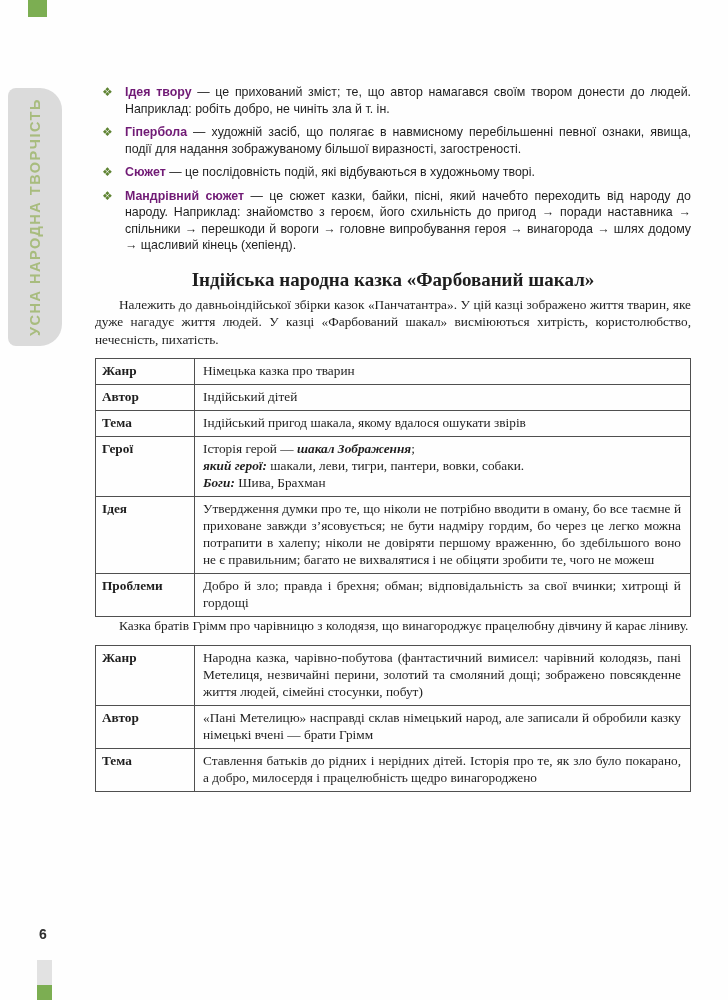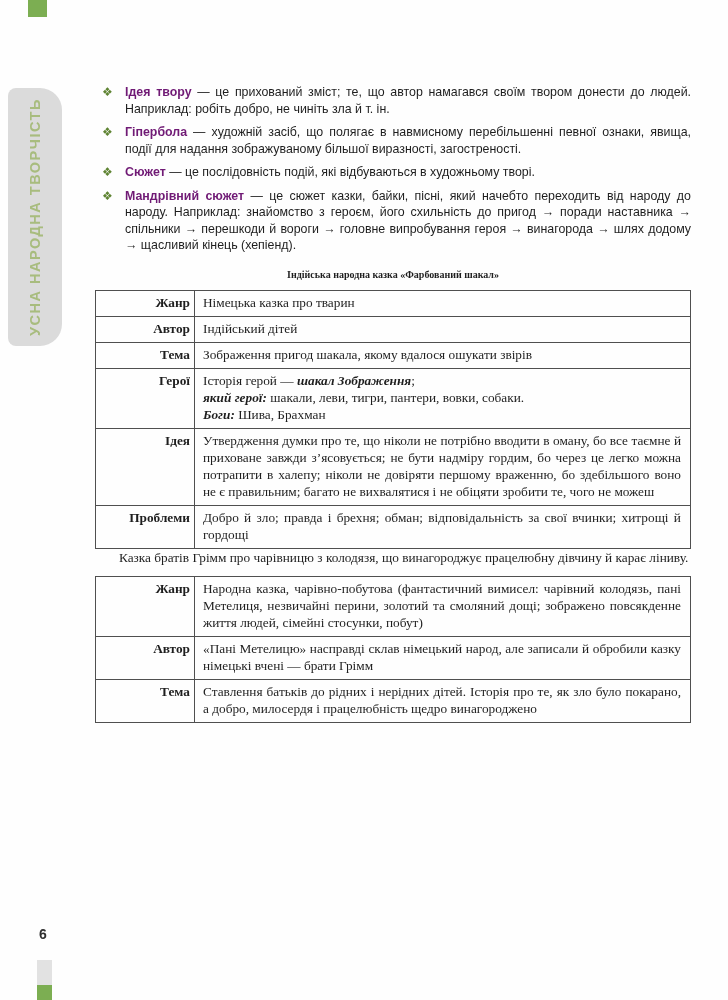--- a/index.html
+++ b/index.html
@@ -42,36 +42,36 @@
 
   
   .defs { font-family:"Liberation Sans", sans-serif; font-size:12.4px;
           line-height:16.5px; text-align:justify; }
   .def-item { position:relative; padding-left:30px; margin-bottom:7px; }
   .bullet { position:absolute; left:7px; top:0; color:#5f8433; font-size:12px; }
   .term { font-weight:bold; color:#701a75; }
 
   
   .section-title {
-    text-align:center; font-weight:bold; font-size:10px;
+    text-align:center; font-weight:bold; font-size:19px;
     margin:15px 0 5px 0;
   }
   .section-intro {
     font-size:13.3px; line-height:17.5px; text-align:justify; text-indent:24px;
   }
 
   
   table.summary { width:100%; border-collapse:collapse; margin-top:10px; }
   table.summary td {
     border:1px solid #4f4f4f; vertical-align:top;
     font-size:13.3px; line-height:17px;
     padding:3px 9px 5px 8px; text-align:justify;
   }
   table.summary td.label {
-    width:88px; font-weight:bold; text-align:right; padding-left:6px; padding-right:4px;margin-top:28px;
+    width:88px; font-weight:bold; text-align:left; padding-left:6px; padding-right:4px;margin-top:28px;
   }
   .bi { font-style:italic; font-weight:bold; }
 </style>
 </head>
 <body>
 
 <div class="corner-square"></div>
 
 <div class="sidebar-tab">
   <div class="sidebar-label">УСНА НАРОДНА ТВОРЧІСТЬ</div>
@@ -100,34 +100,35 @@
       <span>— це послідовність подій, які відбуваються в художньому творі.</span>
     </div>
     <div class="def-item">
       <span class="bullet">❖</span>
       <span class="term">Мандрівний сюжет</span>
       <span>— це сюжет казки, байки, пісні, який начебто переходить від народу до народу. Наприклад: знайомство з героєм, його схильність до пригод → поради наставника → спільники → перешкоди й вороги → головне випробування героя → винагорода → шлях додому → щасливий кінець (хепіенд).</span>
     </div>
   </div>
 
   <div class="section-title">Індійська народна казка «Фарбований шакал»</div>
+  <div class="section-intro">Належить до давньоіндійської збірки казок «Панчатантра». У цій казці зображено життя тварин, яке дуже нагадує життя людей. У казці «Фарбований шакал» висміюються хитрість, користолюбство, нечесність, пихатість.</div>
 
   <table class="summary">
     <tbody>
       <tr>
         <td class="label">Жанр</td>
         <td>Німецька казка про тварин</td>
       </tr>
       <tr>
         <td class="label">Автор</td>
         <td>Індійський дітей</td>
       </tr>
       <tr>
         <td class="label">Тема</td>
-        <td>Зображення пригод шакала, якому вдалося ошукати звірів</td>
+        <td>Індійський пригод шакала, якому вдалося ошукати звірів</td>
       </tr>
       <tr>
         <td class="label">Герої</td>
         <td>
           <div><span>Історія герой — </span><span class="bi">шакал Зображення</span><span>;</span></div>
           <div><span class="bi">який герої:</span><span> шакали, леви, тигри, пантери, вовки, собаки.</span></div>
           <div><span class="bi">Боги:</span><span> Шива, Брахман</span></div>
         </td>
       </tr>
       <tr>

